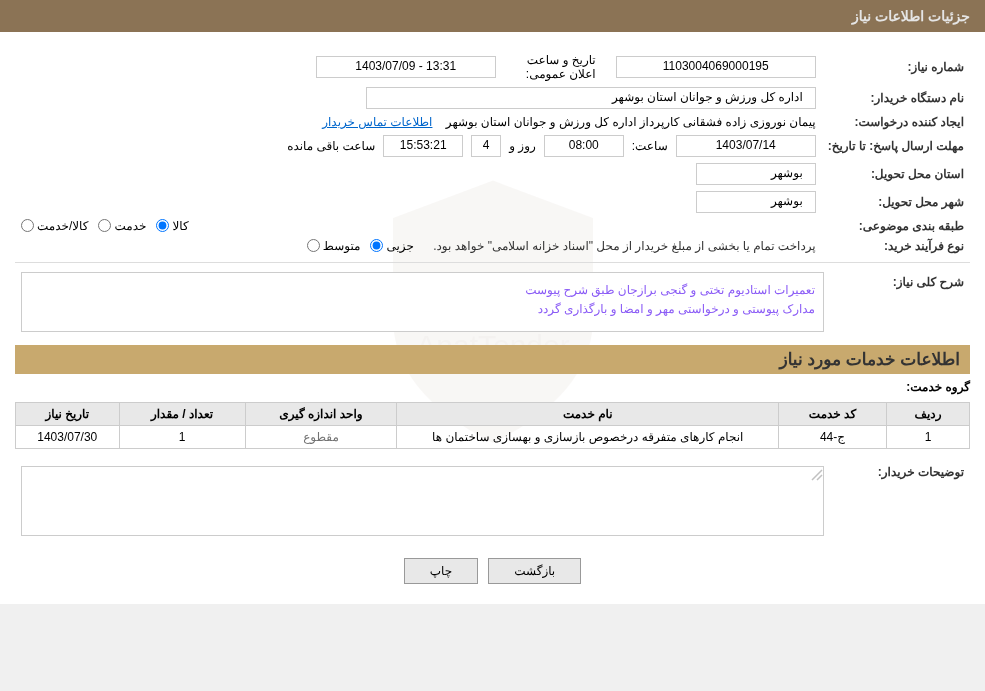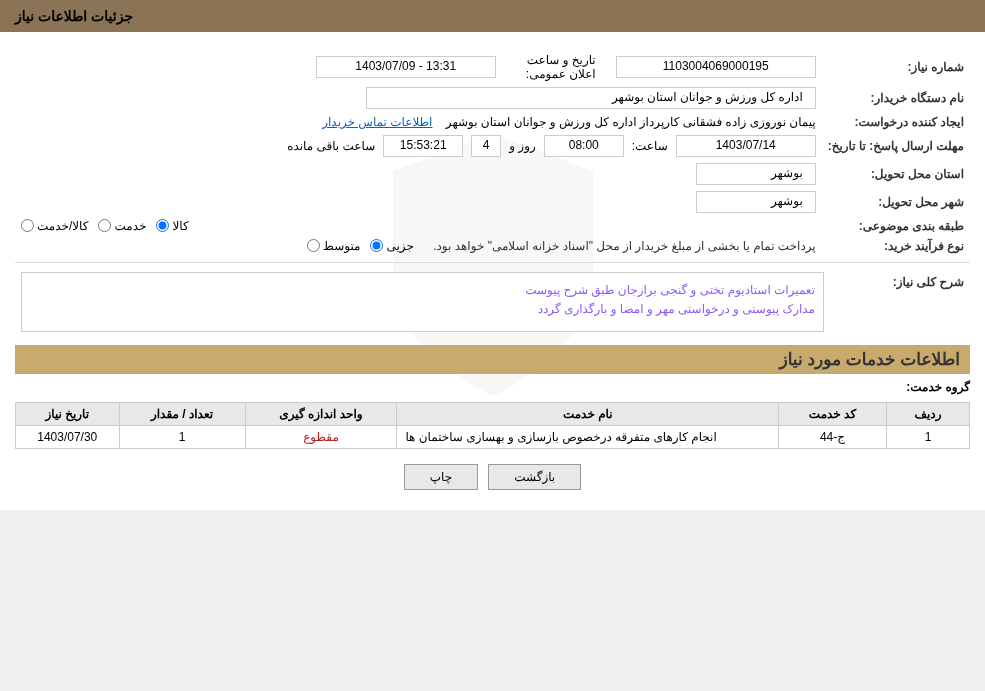--- a/index.html
+++ b/index.html
@@ -9,22 +9,22 @@
       background: #f0f0f0;
       direction: rtl;
     }
     .page-container {
       width: 985px;
       background: #fff;
       margin: 0 auto;
     }
     .header-bar {
       background: #8B7355;
-      color: #000000;
-      text-align: left;
+      color: #e5e5e5;
+      text-align: right;
       padding: 8px 15px;
       font-size: 14px;
       font-weight: bold;
     }
     .main-content {
       padding: 10px 15px;
       background: #fff;
     }
     .section-title {
       background: #c8a96e;
@@ -144,21 +144,21 @@
       font-weight: bold;
       font-size: 12px;
     }
     .service-table td {
       border: 1px solid #ccc;
       padding: 4px 8px;
       text-align: center;
       font-size: 12px;
     }
     .service-table td.name-cell {
-      text-align: left;
+      text-align: center;
     }
     .buyer-notes-box {
       border: 1px solid #ccc;
       min-height: 70px;
       background: #fff;
       margin: 4px 0;
       width: 100%;
     }
     .bottom-buttons {
       display: flex;
@@ -338,27 +338,41 @@
             <th>واحد اندازه گیری</th>
             <th>تعداد / مقدار</th>
             <th>تاریخ نیاز</th>
           </tr>
         </thead>
         <tbody>
           <tr>
             <td>1</td>
             <td>ج-44</td>
             <td class="name-cell">انجام کارهای متفرقه درخصوص بازسازی و بهسازی ساختمان ها</td>
-            <td style="color:#b91c1c;">مقطوع</td>
+            <td style="color:#737373;">مقطوع</td>
             <td>1</td>
             <td>1403/07/30</td>
           </tr>
         </tbody>
       </table>
 
+      <table class="info-table" style="margin-top:10px;">
+        <tbody>
+            <tr>
+          <td class="label-cell" style="vertical-align:top; padding-top:6px;">توضیحات خریدار:</td>
+          <td>
+            <div class="buyer-notes-box">
+              <svg width="12" height="12" style="position:relative;top:2px;opacity:0.4;">
+                <path d="M1 11 L11 1 M6 11 L11 6" stroke="#666" stroke-width="1.5" fill="none"></path>
+              </svg>
+            </div>
+          </td>
+        </tr>
+      </tbody>
+        </table>
 
       <div class="bottom-buttons">
         <button class="btn btn-back">بازگشت</button>
         <button class="btn btn-print">چاپ</button>
       </div>
     </div>
   </div>
 </div>
 
 </body></html>

